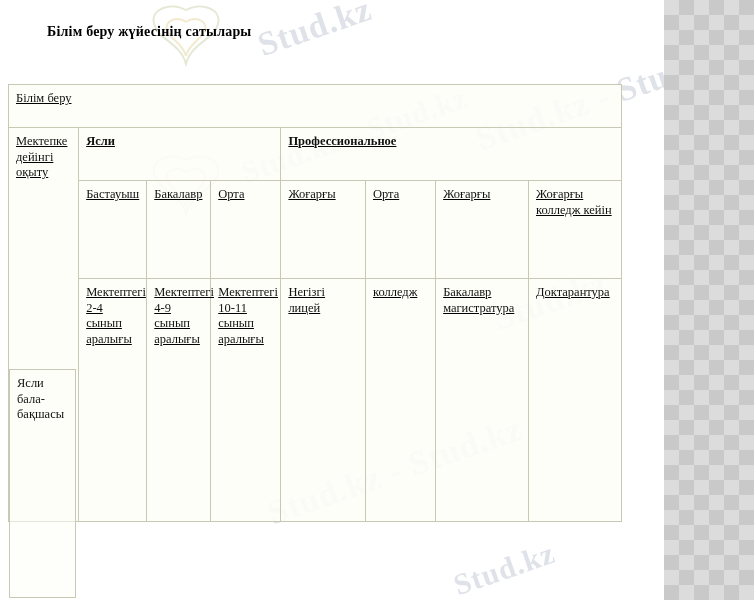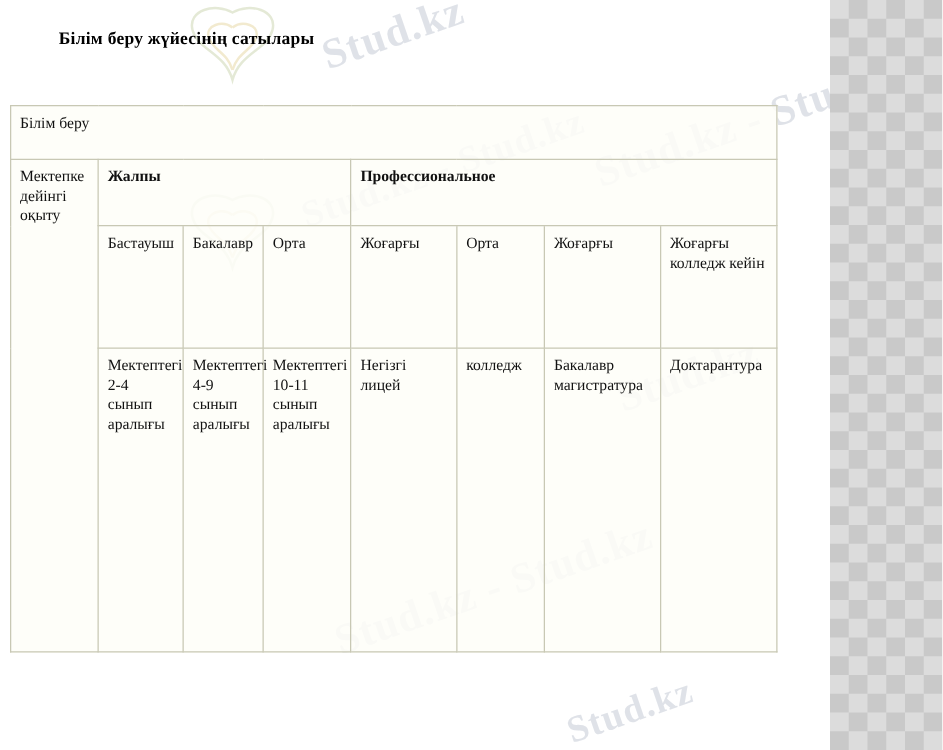--- a/index.html
+++ b/index.html
@@ -64,20 +64,21 @@
     pointer-events: none;
     opacity: 0.55;
   }
 
   
   .tbl-wrap {
     position: absolute;
     left: 8px;
     top: 84px;
     width: 614px;
+    text-decoration: underline;
   }
   table.edu {
     border-collapse: collapse;
     width: 614px;
     table-layout: fixed;
     background: rgba(253,253,248,0.72);
   }
   table.edu td {
     border: 1px solid #c8c8b4;
     vertical-align: top;
@@ -137,21 +138,21 @@
         <col style="width:68px">
         <col style="width:90px">
         <col style="width:90px">
       </colgroup>
       <tbody>
         <tr>
           <td class="h-main" colspan="8">Білім беру</td>
         </tr>
         <tr class="row-head">
           <td rowspan="3">Мектепке дейінгі оқыту</td>
-          <td class="bold" colspan="3">Жалпы</td>
+          <td class="bold" colspan="3">Ясли</td>
           <td class="bold" colspan="4">Профессиональное</td>
         </tr>
         <tr class="row-sub">
           <td>Бастауыш</td>
           <td class="grey">Бакалавр</td>
           <td class="grey">Орта</td>
           <td>Жоғарғы</td>
           <td>Орта</td>
           <td>Жоғарғы</td>
           <td>Жоғарғы колледж кейін</td>
@@ -162,16 +163,17 @@
           <td class="grey">Мектептегі 10-11 сынып аралығы</td>
           <td>Негізгі лицей</td>
           <td>колледж</td>
           <td>Бакалавр магистратура</td>
           <td>Доктарантура</td>
         </tr>
       </tbody>
     </table>
   </div>
 
+  <div style="position:absolute; left:9px; top:369px; width:67px; height:229px; border-left:1px solid #c8c8b4; border-right:1px solid #c8c8b4; border-top:1px solid #c8c8b4; border-bottom:1px solid #c8c8b4; background:rgba(253,253,248,0.55); box-sizing:border-box; padding:6px 7px; font-size:12.5px; line-height:1.25; color:#111;">Ясли бала-бақшасы</div>
 
 </div>
 
 <div class="right-strip"></div>
 
 </body></html>

